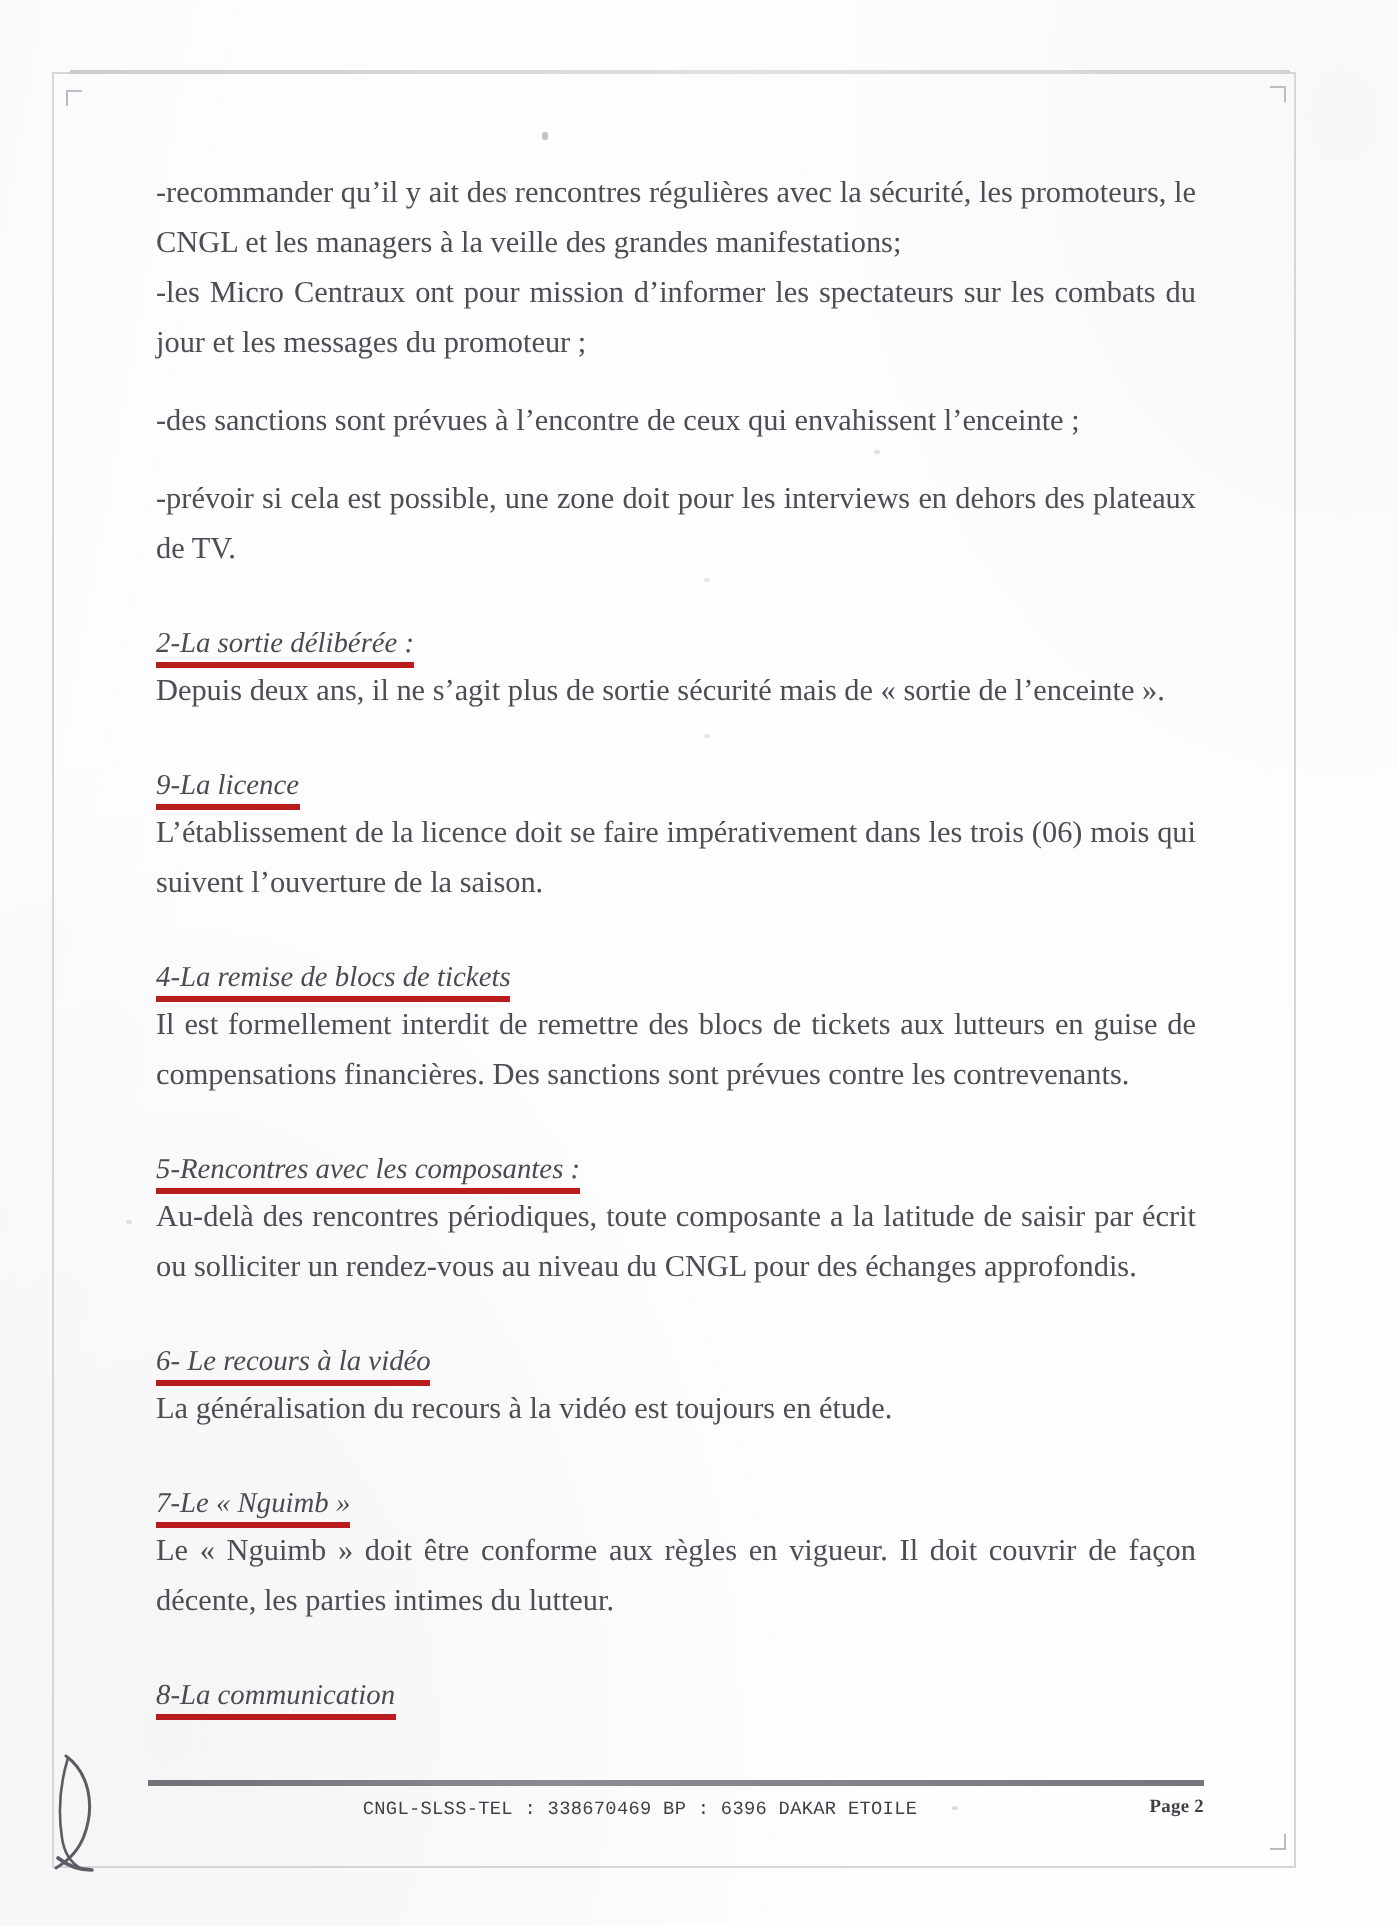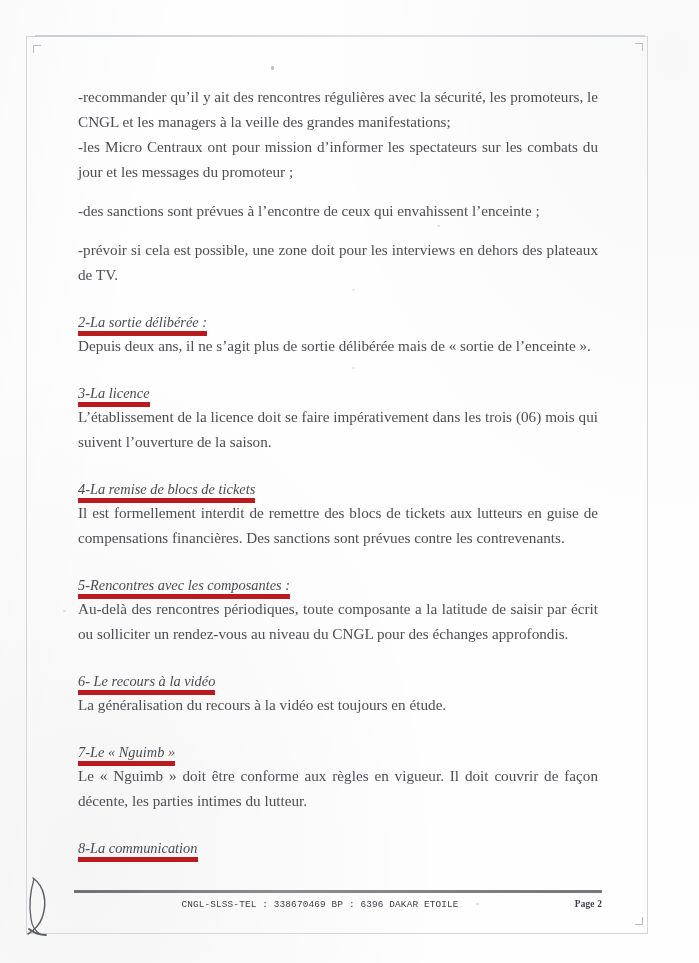--- a/index.html
+++ b/index.html
@@ -104,21 +104,21 @@
   .section-head {
     margin: 0;
     font-style: italic;
     font-weight: normal;
     font-size: 14.4px;
     line-height: 22px;
     color: #4a4a52;
     display: block;
   }
   .section-head span {
-    border-bottom: 5px solid #b91c1c;
+    border-bottom: 3px solid #b91c1c;
     padding-bottom: 1px;
   }
 
   
   .footer-rule {
     position: absolute;
     left: 74px;
     top: 890px;
     width: 528px;
     height: 3px;
@@ -184,25 +184,25 @@
 
   <p class="para">-des sanctions sont prévues à l’encontre de ceux qui   envahissent l’enceinte ;</p>
   <div class="gap-md"></div>
 
   <p class="para">-prévoir si cela est possible, une zone doit pour les interviews en dehors des plateaux de TV.</p>
   <div class="gap-lg"></div>
 
   <h2 class="section-head">
     <span>2-La sortie délibérée :</span>
   </h2>
-  <p class="para">Depuis deux ans, il ne s’agit plus de sortie délibérée mais de « sortie de l’enceinte ».</p>
-  <div class="gap-lg"></div>
-
-  <h2 class="section-head">
-    <span>3-La licence</span>
+  <p class="para">Depuis deux ans, il ne s’agit plus de sortie sécurité mais de « sortie de l’enceinte ».</p>
+  <div class="gap-lg"></div>
+
+  <h2 class="section-head">
+    <span>9-La licence</span>
   </h2>
   <p class="para">L’établissement de la licence doit se faire impérativement dans les trois (06) mois qui suivent l’ouverture de la saison.</p>
   <div class="gap-lg"></div>
 
   <h2 class="section-head">
     <span>4-La remise de blocs de tickets</span>
   </h2>
   <p class="para">Il est formellement interdit de remettre des blocs de tickets aux lutteurs en guise de compensations financières. Des   sanctions sont prévues contre les contrevenants.</p>
   <div class="gap-lg"></div>
 

